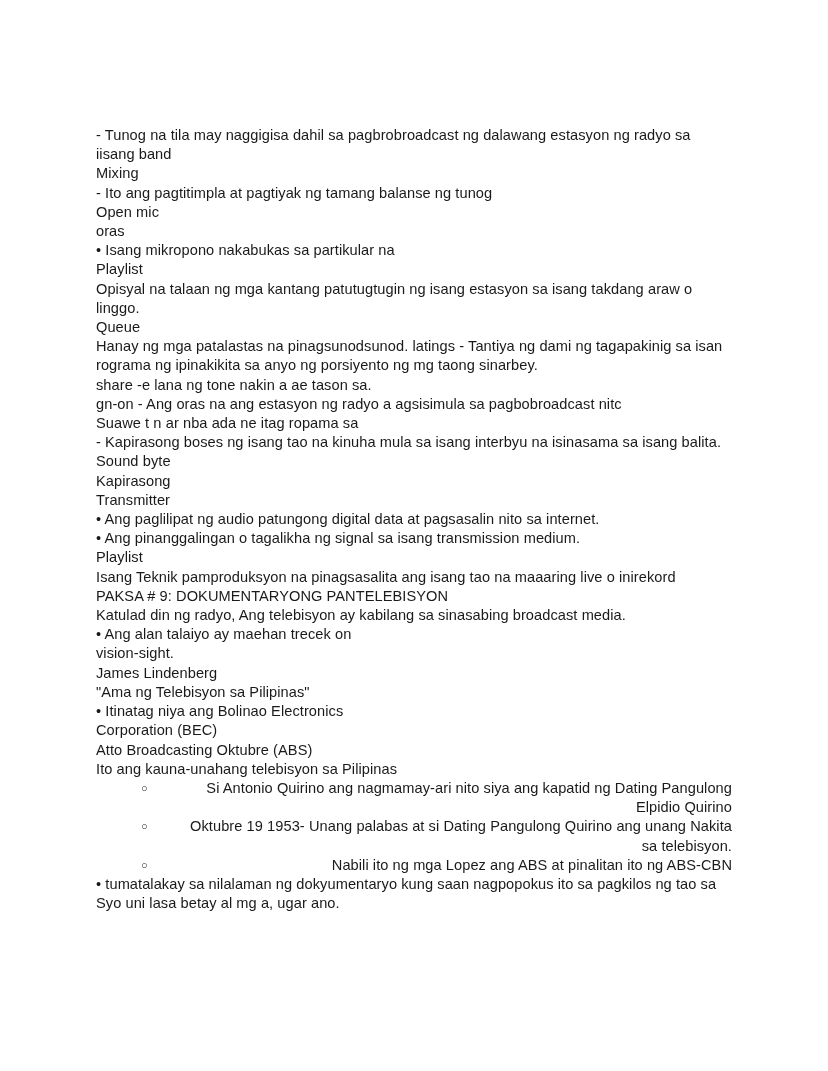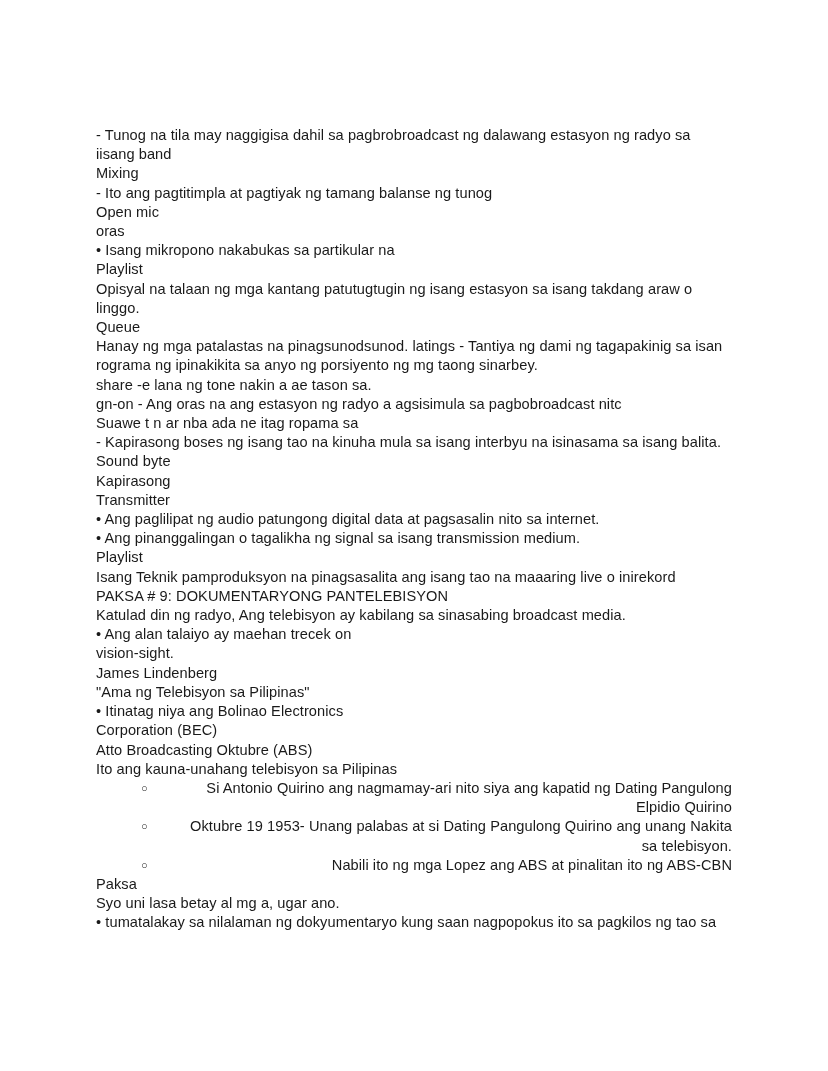--- a/index.html
+++ b/index.html
@@ -107,17 +107,16 @@
         </li>
         <li class="sublist-item">
           <span class="sublist-marker">○</span>
           <span class="sublist-text">Oktubre 19 1953- Unang palabas at si Dating Pangulong Quirino ang unang Nakita sa telebisyon.</span>
         </li>
         <li class="sublist-item">
           <span class="sublist-marker">○</span>
           <span class="sublist-text">Nabili ito ng mga Lopez ang ABS at pinalitan ito ng ABS-CBN</span>
         </li>
       </ul>
-      <div class="para">Paksa</div>
+      <div class="para">• tumatalakay sa nilalaman ng dokyumentaryo kung saan nagpopokus ito sa pagkilos ng tao sa</div>
       <div class="para">Syo uni lasa betay al mg a, ugar ano.</div>
-      <div class="para">• tumatalakay sa nilalaman ng dokyumentaryo kung saan nagpopokus ito sa pagkilos ng tao sa</div>
     </div>
 </div>
 
 </body></html>

